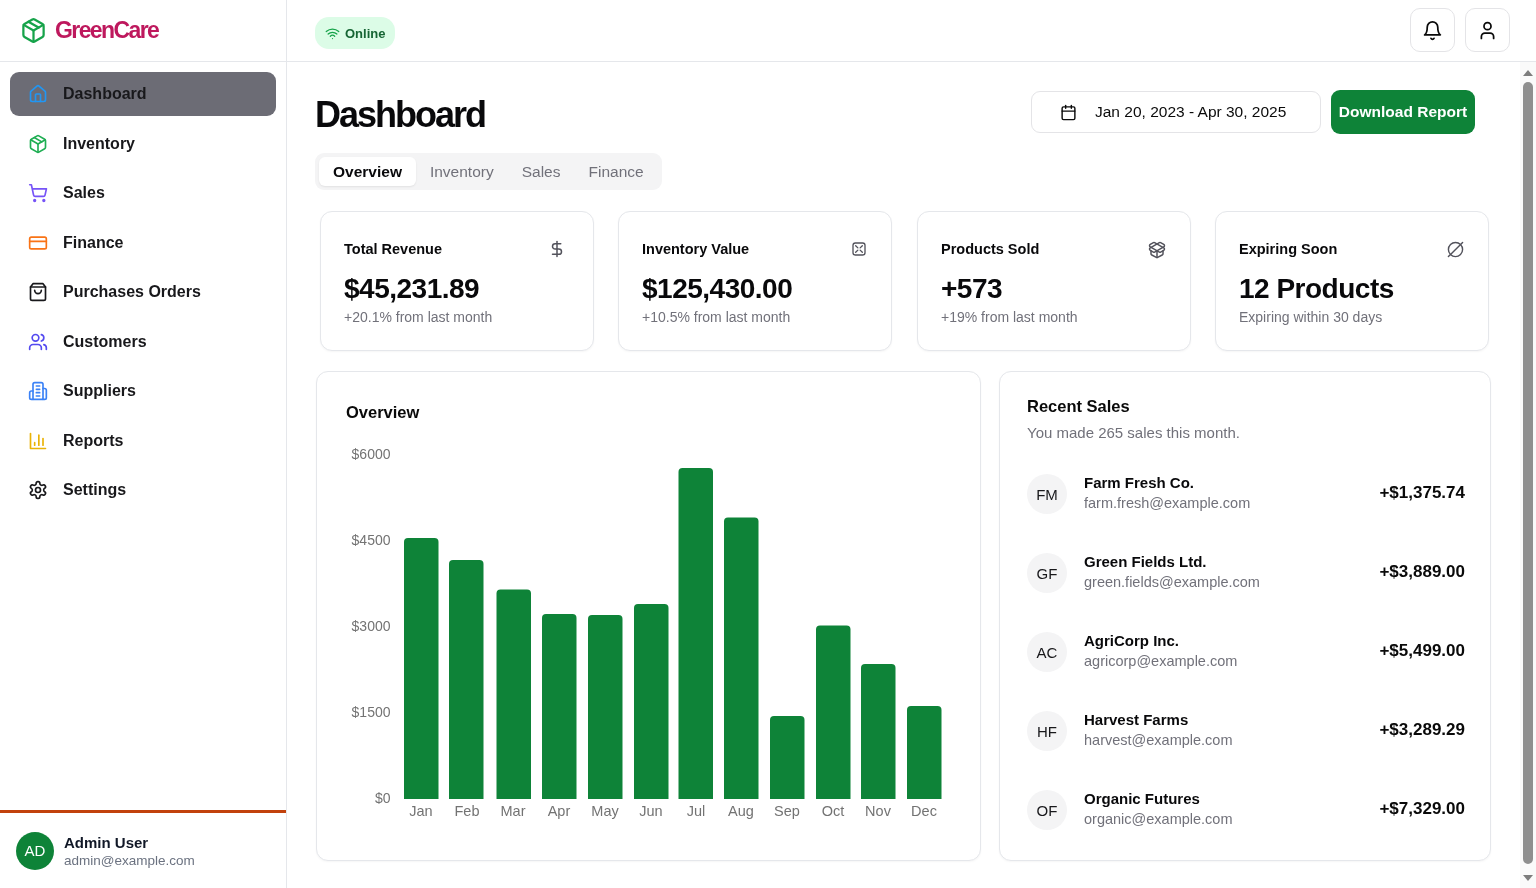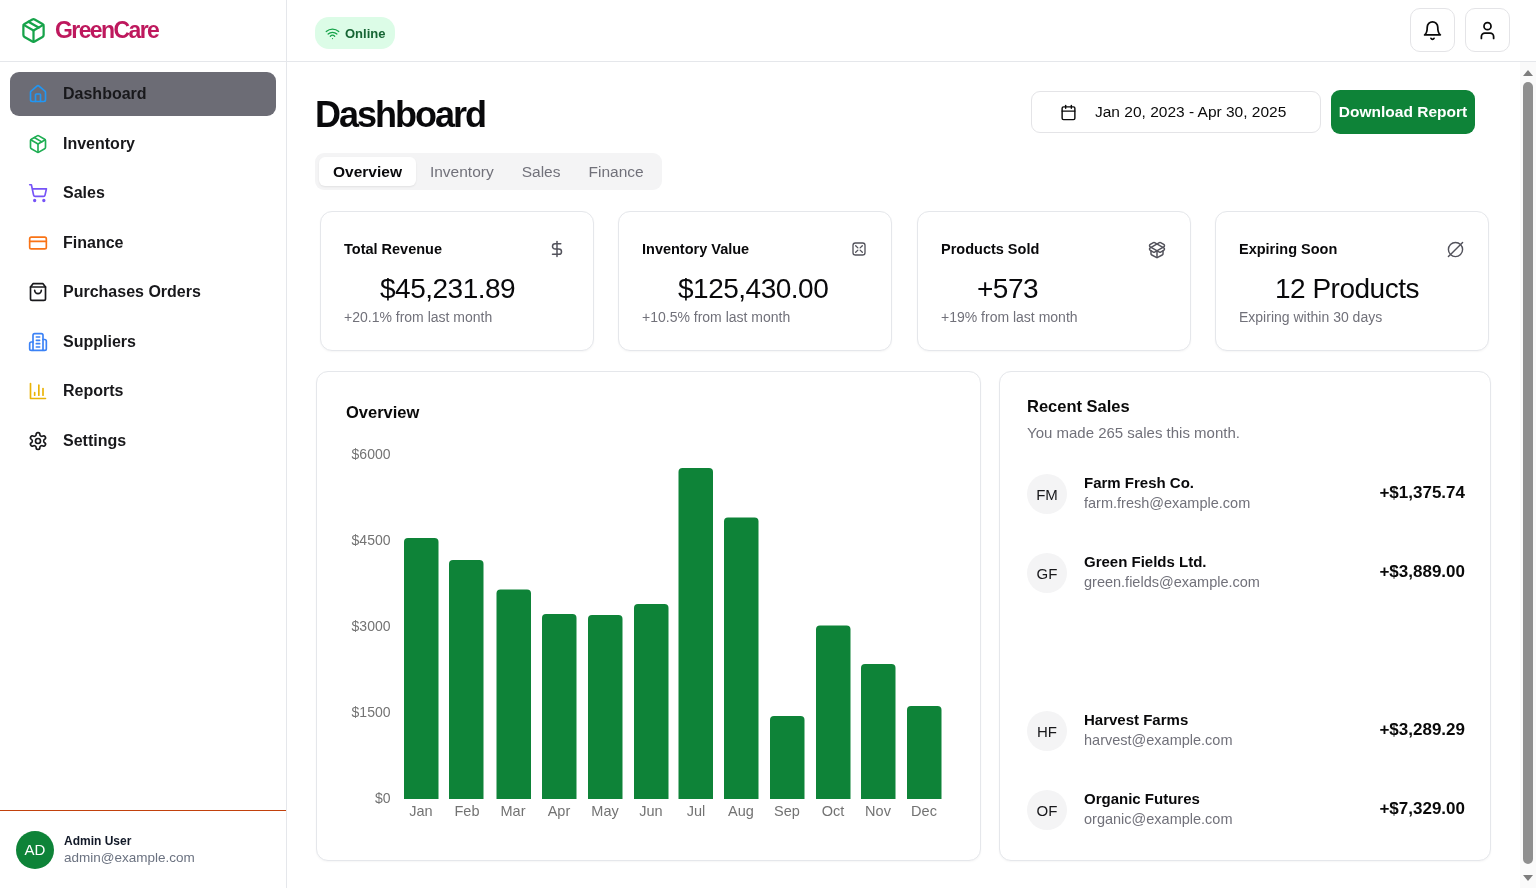--- a/index.html
+++ b/index.html
@@ -12,25 +12,25 @@
   border-right:1px solid #e5e7eb; background:#fff; }
 #side-head { position:absolute; left:0; top:0; width:286px; height:62px;
   border-bottom:1px solid #e5e7eb; display:flex; align-items:center; padding-left:20px; }
 #side-head .brand { font-size:23px; font-weight:700; margin-left:8px; color:#be185d; letter-spacing:-1.6px; }
 #nav { position:absolute; left:10px; top:72px; width:266px; }
 .nav-item { height:44px; border-radius:9px; display:flex; align-items:center;
   padding-left:18px; margin-bottom:5.5px; font-size:16px; font-weight:600; color:#18181b; }
 .nav-item.active { background:#6c6c75; }
 .nav-item svg { margin-right:15px; }
 #side-foot { position:absolute; left:0; bottom:0; width:286px; height:78px;
-  border-top:1px solid #c2410c; display:flex; align-items:center; padding-left:16px; }
+  border-top:3px solid #c2410c; display:flex; align-items:center; padding-left:16px; }
 .avatar { width:38px; height:38px; border-radius:50%; background:#0e8338; color:#fff;
   display:flex; align-items:center; justify-content:center; font-size:15px; }
 #side-foot .info { margin-left:10px; }
-#side-foot .name { font-size:12px; font-weight:700; color:#111827; }
+#side-foot .name { font-size:15px; font-weight:700; color:#111827; }
 #side-foot .mail { font-size:13.5px; color:#6b7280; margin-top:2px; }
 
 
 #topbar { position:absolute; left:287px; top:0; width:1249px; height:62px;
   border-bottom:1px solid #e5e7eb; background:#fff; }
 #online { position:absolute; left:28px; top:17px; height:27px; padding:16px 10px;
   background:#dcfce7; border-radius:14px; display:flex; align-items:center;
   font-size:13px; font-weight:700; color:#166534; }
 #online svg { margin-right:5px; }
 .icon-btn { position:absolute; top:8px; width:45px; height:44px; border:1px solid #e4e4e7;
@@ -57,21 +57,21 @@
 .tab.active { background:#fff; color:#09090b; font-weight:700;
   box-shadow:0 1px 2px rgba(0,0,0,0.08); }
 
 
 .card { position:absolute; background:#fff; border:1px solid #e5e7eb; border-radius:12px;
   box-shadow:0 1px 2px rgba(0,0,0,0.04); }
 .stat { top:211px; width:274px; height:140px; }
 #c1 { left:320px; } #c2 { left:618px; } #c3 { left:917px; } #c4 { left:1215px; }
 .stat .t { position:absolute; left:23px; top:29px; font-size:14.5px; font-weight:600; color:#09090b; }
 .stat .ic { position:absolute; right:24px; top:29px; color:#52525b; }
-.stat .v { position:absolute; left:23px; top:61px; font-size:28px; font-weight:400; color:#09090b; letter-spacing:-0.5px;margin-left:36px; }
+.stat .v { position:absolute; left:23px; top:61px; font-size:28px; font-weight:700; color:#09090b; letter-spacing:-0.5px; }
 .stat .d { position:absolute; left:23px; top:97px; font-size:14px; color:#71717a; }
 
 
 #chart-card { left:316px; top:371px; width:665px; height:490px; }
 #chart-title { position:absolute; left:29px; top:31px; font-size:16.5px; font-weight:700; }
 #sales-card { left:999px; top:371px; width:492px; height:490px; }
 #sales-title { position:absolute; left:27px; top:25px; font-size:16.5px; font-weight:700; }
 #sales-sub { position:absolute; left:27px; top:52px; font-size:15px; color:#71717a; }
 .srow { position:absolute; left:27px; width:438px; height:40px; }
 .srow .sav { position:absolute; left:0; top:0; width:40px; height:40px; border-radius:50%;
@@ -132,20 +132,28 @@
           <line x1="2" x2="22" y1="10" y2="10"></line>
         </svg>
       Finance</div>
     <div class="nav-item">
       <svg width="20" height="20" viewBox="0 0 24 24" fill="none" stroke="#18181b" stroke-width="2" stroke-linecap="round" stroke-linejoin="round">
           <path d="M6 2 3 6v14a2 2 0 0 0 2 2h14a2 2 0 0 0 2-2V6l-3-4Z"></path>
           <path d="M3 6h18"></path>
           <path d="M16 10a4 4 0 0 1-8 0"></path>
         </svg>
       Purchases Orders</div>
+    <div class="nav-item">
+      <svg width="20" height="20" viewBox="0 0 24 24" fill="none" stroke="#544af0" stroke-width="2" stroke-linecap="round" stroke-linejoin="round">
+          <path d="M16 21v-2a4 4 0 0 0-4-4H6a4 4 0 0 0-4 4v2"></path>
+          <circle cx="9" cy="7" r="4"></circle>
+          <path d="M22 21v-2a4 4 0 0 0-3-3.87"></path>
+          <path d="M16 3.13a4 4 0 0 1 0 7.75"></path>
+        </svg>
+      Customers</div>
     <div class="nav-item">
       <svg width="20" height="20" viewBox="0 0 24 24" fill="none" stroke="#3b82f6" stroke-width="2" stroke-linecap="round" stroke-linejoin="round">
           <path d="M6 22V4a2 2 0 0 1 2-2h8a2 2 0 0 1 2 2v18Z"></path>
           <path d="M6 12H4a2 2 0 0 0-2 2v6a2 2 0 0 0 2 2h2"></path>
           <path d="M18 9h2a2 2 0 0 1 2 2v9a2 2 0 0 1-2 2h-2"></path>
           <path d="M10 6h4"></path>
           <path d="M10 10h4"></path>
           <path d="M10 14h4"></path>
           <path d="M10 18h4"></path>
         </svg>
@@ -316,20 +324,26 @@
       <div class="snm">Farm Fresh Co.</div>
     <div class="sml">farm.fresh@example.com</div>
       <div class="samt">+$1,375.74</div>
   </div>
   <div class="srow" style="top:181px;">
     <div class="sav">GF</div>
       <div class="snm">Green Fields Ltd.</div>
     <div class="sml">green.fields@example.com</div>
       <div class="samt">+$3,889.00</div>
   </div>
+  <div class="srow" style="top:260px;">
+    <div class="sav">AC</div>
+      <div class="snm">AgriCorp Inc.</div>
+    <div class="sml">agricorp@example.com</div>
+      <div class="samt">+$5,499.00</div>
+  </div>
   <div class="srow" style="top:339px;">
     <div class="sav">HF</div>
       <div class="snm">Harvest Farms</div>
     <div class="sml">harvest@example.com</div>
       <div class="samt">+$3,289.29</div>
   </div>
   <div class="srow" style="top:418px;">
     <div class="sav">OF</div>
       <div class="snm">Organic Futures</div>
     <div class="sml">organic@example.com</div>

